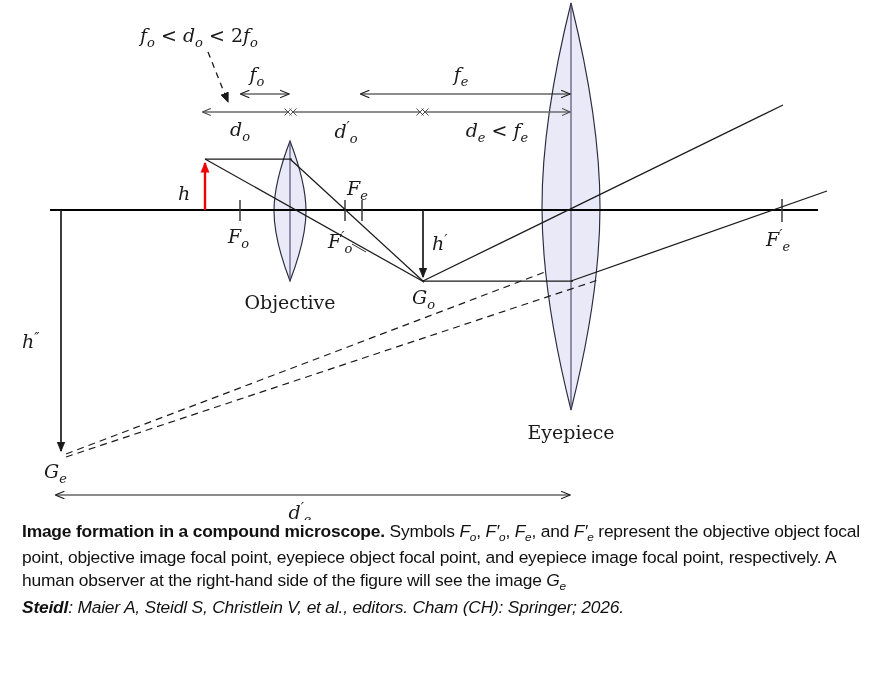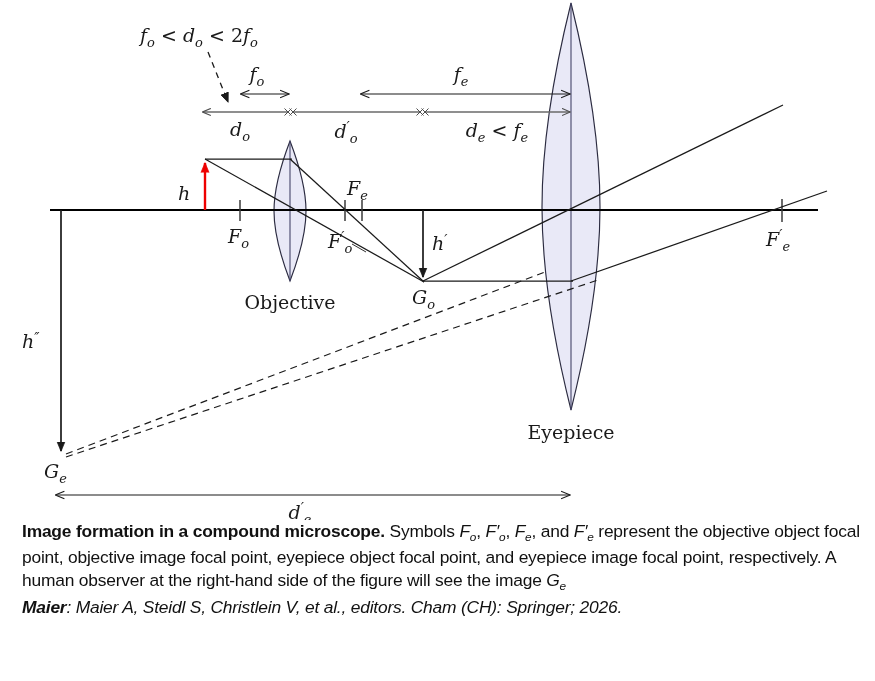--- a/index.html
+++ b/index.html
@@ -209,16 +209,16 @@
 
     <text class="mathlbl" x="140" y="42">
       <tspan>f</tspan><tspan class="sub" dy="5">o</tspan><tspan dy="-5" font-style="normal"> </tspan><tspan font-style="normal">&lt;</tspan><tspan font-style="normal"> </tspan><tspan>d</tspan><tspan class="sub" dy="5">o</tspan><tspan dy="-5" font-style="normal"> </tspan><tspan font-style="normal">&lt;</tspan><tspan font-style="normal"> </tspan><tspan font-style="normal">2</tspan><tspan>f</tspan><tspan class="sub" dy="5">o</tspan>
     </text>
     <line x1="208" y1="52" x2="228" y2="102" stroke="#1a1a1a" stroke-width="1.3" stroke-dasharray="6,5" marker-end="url(#arrDash)"></line>
 
   </svg>
 
   <div id="caption">
     <span class="lead">Image formation in a compound microscope.</span><span> Symbols </span><span class="sym">F</span><sub>o</sub><span>, </span><span class="sym">F′</span><sub>o</sub><span>, </span><span class="sym">F</span><sub>e</sub><span>, and </span><span class="sym">F′</span><sub>e</sub><span> represent the objective object focal point, objective image focal point, eyepiece object focal point, and eyepiece image focal point, respectively. A human observer at the right-hand side of the figure will see the image </span><span class="sym">G</span><sub>e</sub>
-    <div class="srcline"><span class="srcword">Maier</span><span class="srcbody">: Maier A, Steidl S, Christlein V, et al., editors. Cham (CH): Springer; 2026.</span></div>
+    <div class="srcline"><span class="srcword">Steidl</span><span class="srcbody">: Maier A, Steidl S, Christlein V, et al., editors. Cham (CH): Springer; 2026.</span></div>
   </div>
 
 </div>
 
 </body></html>

